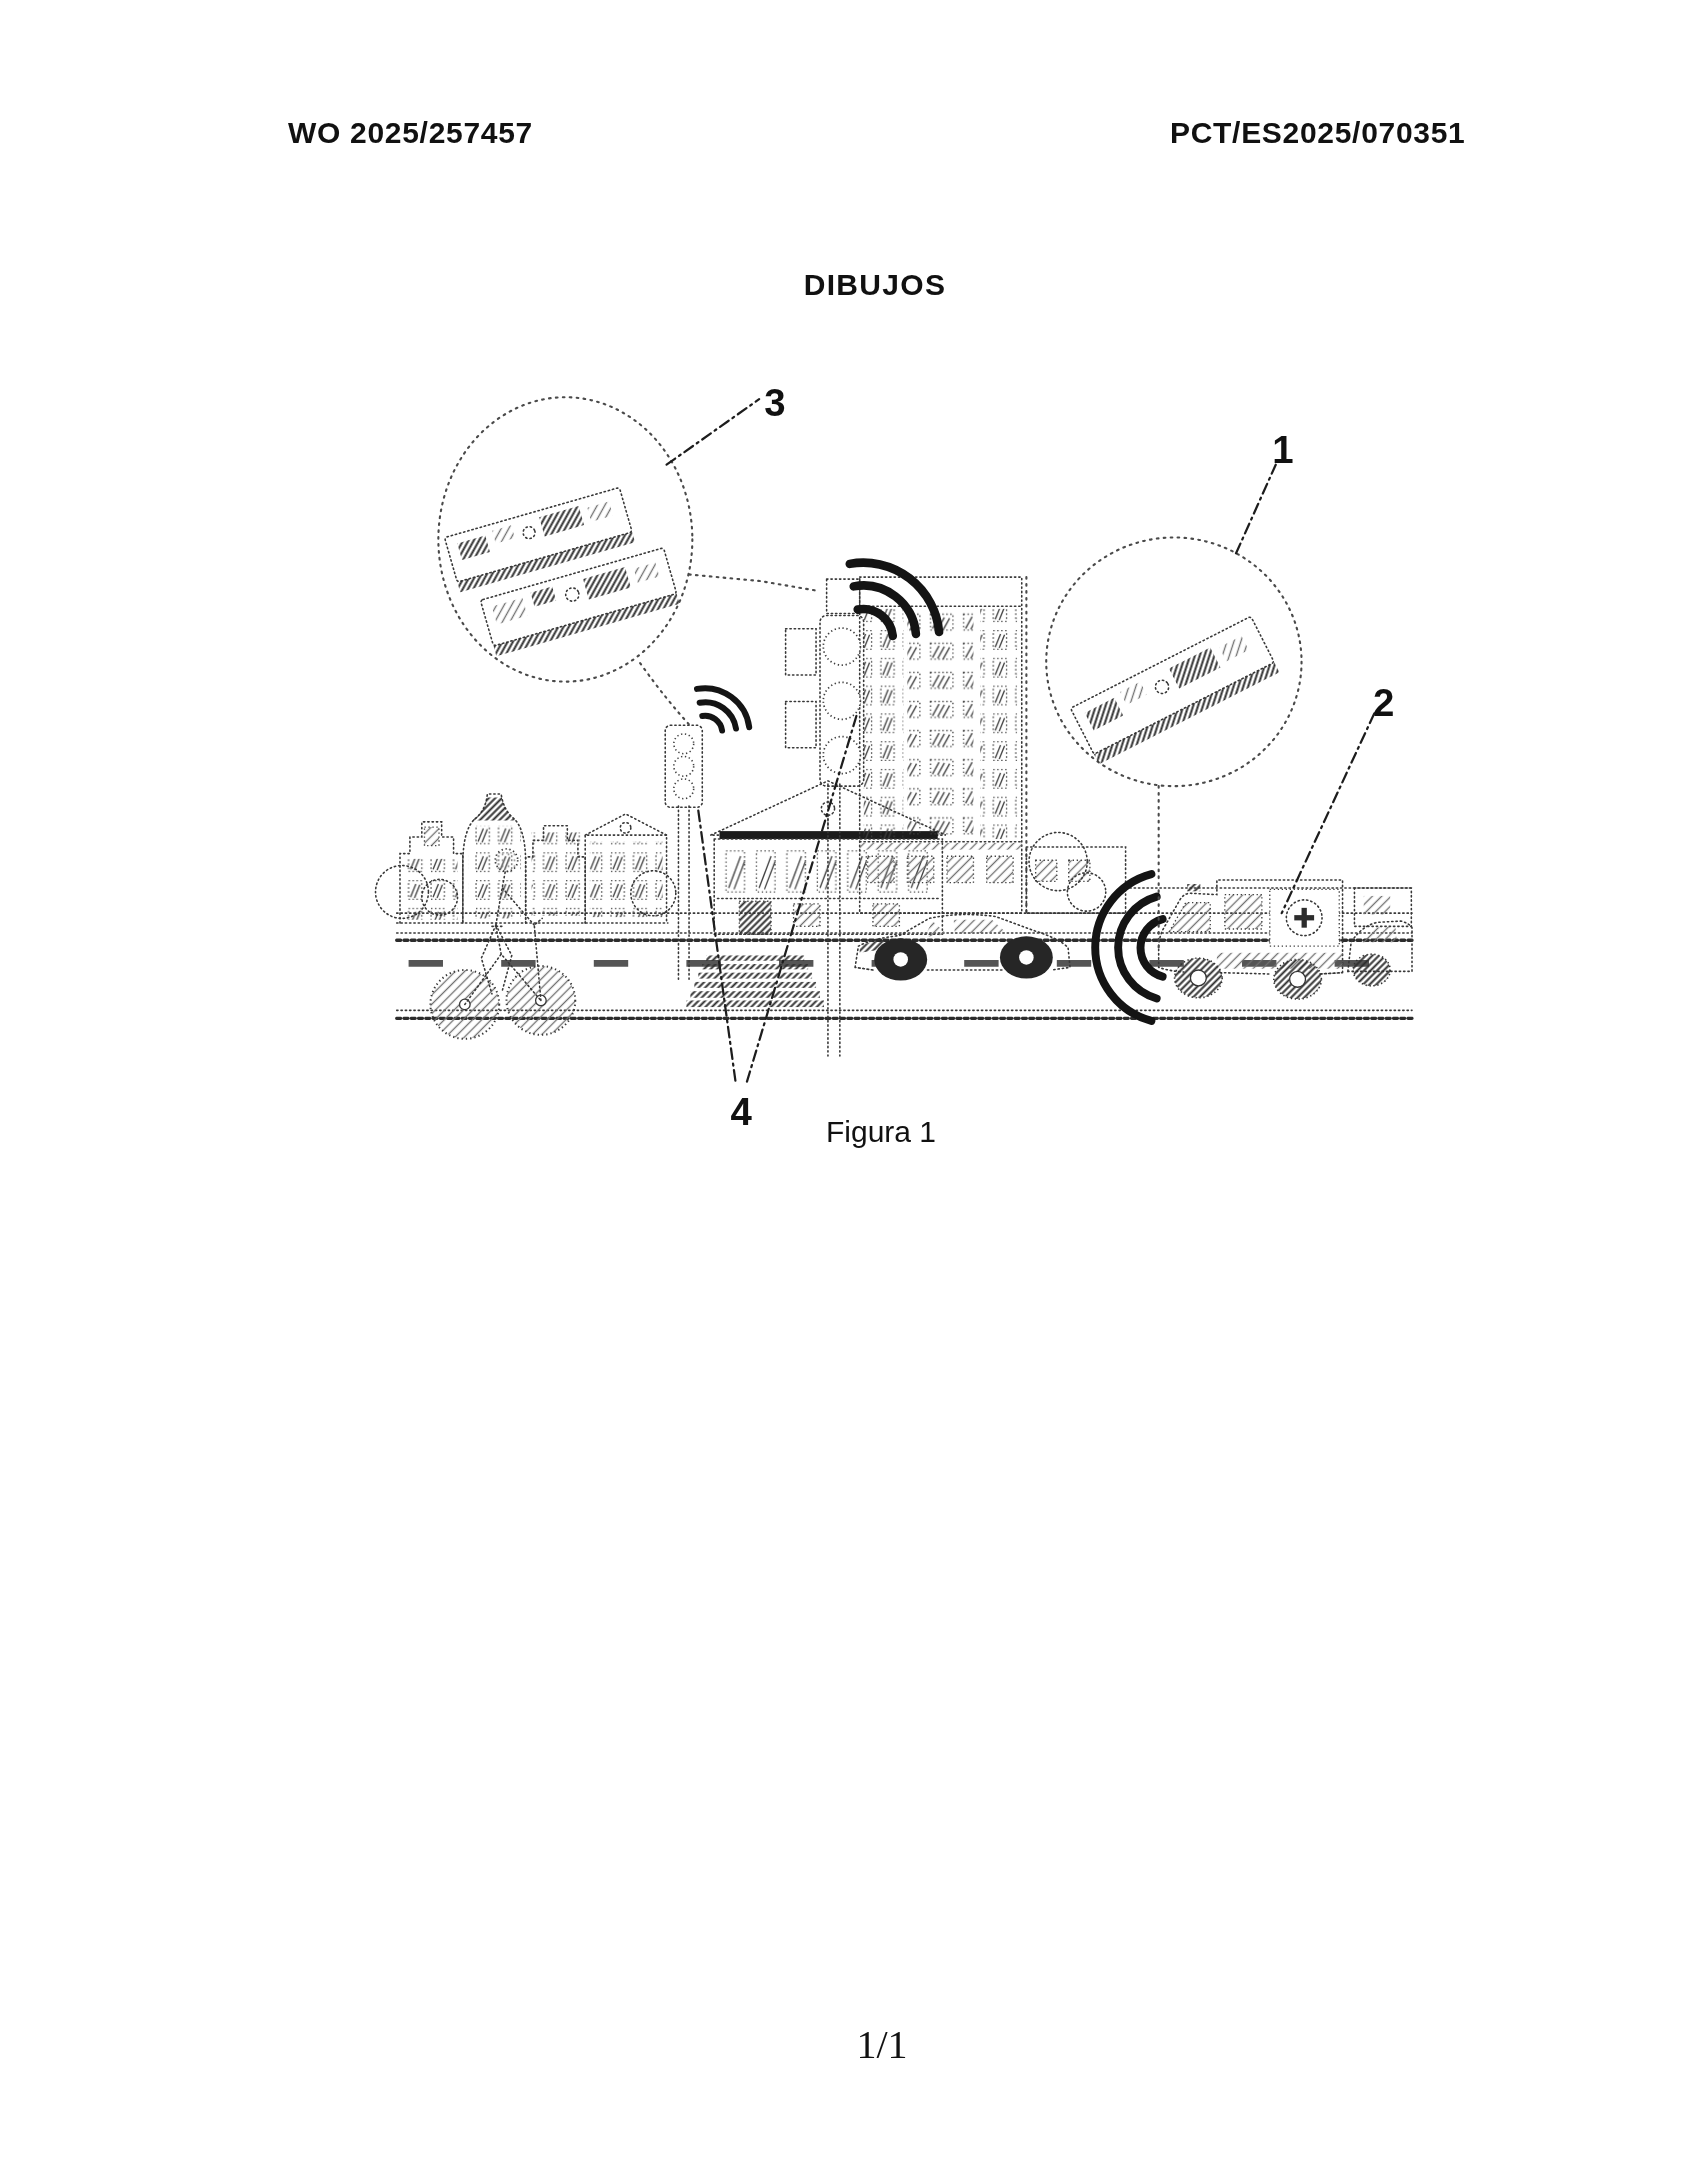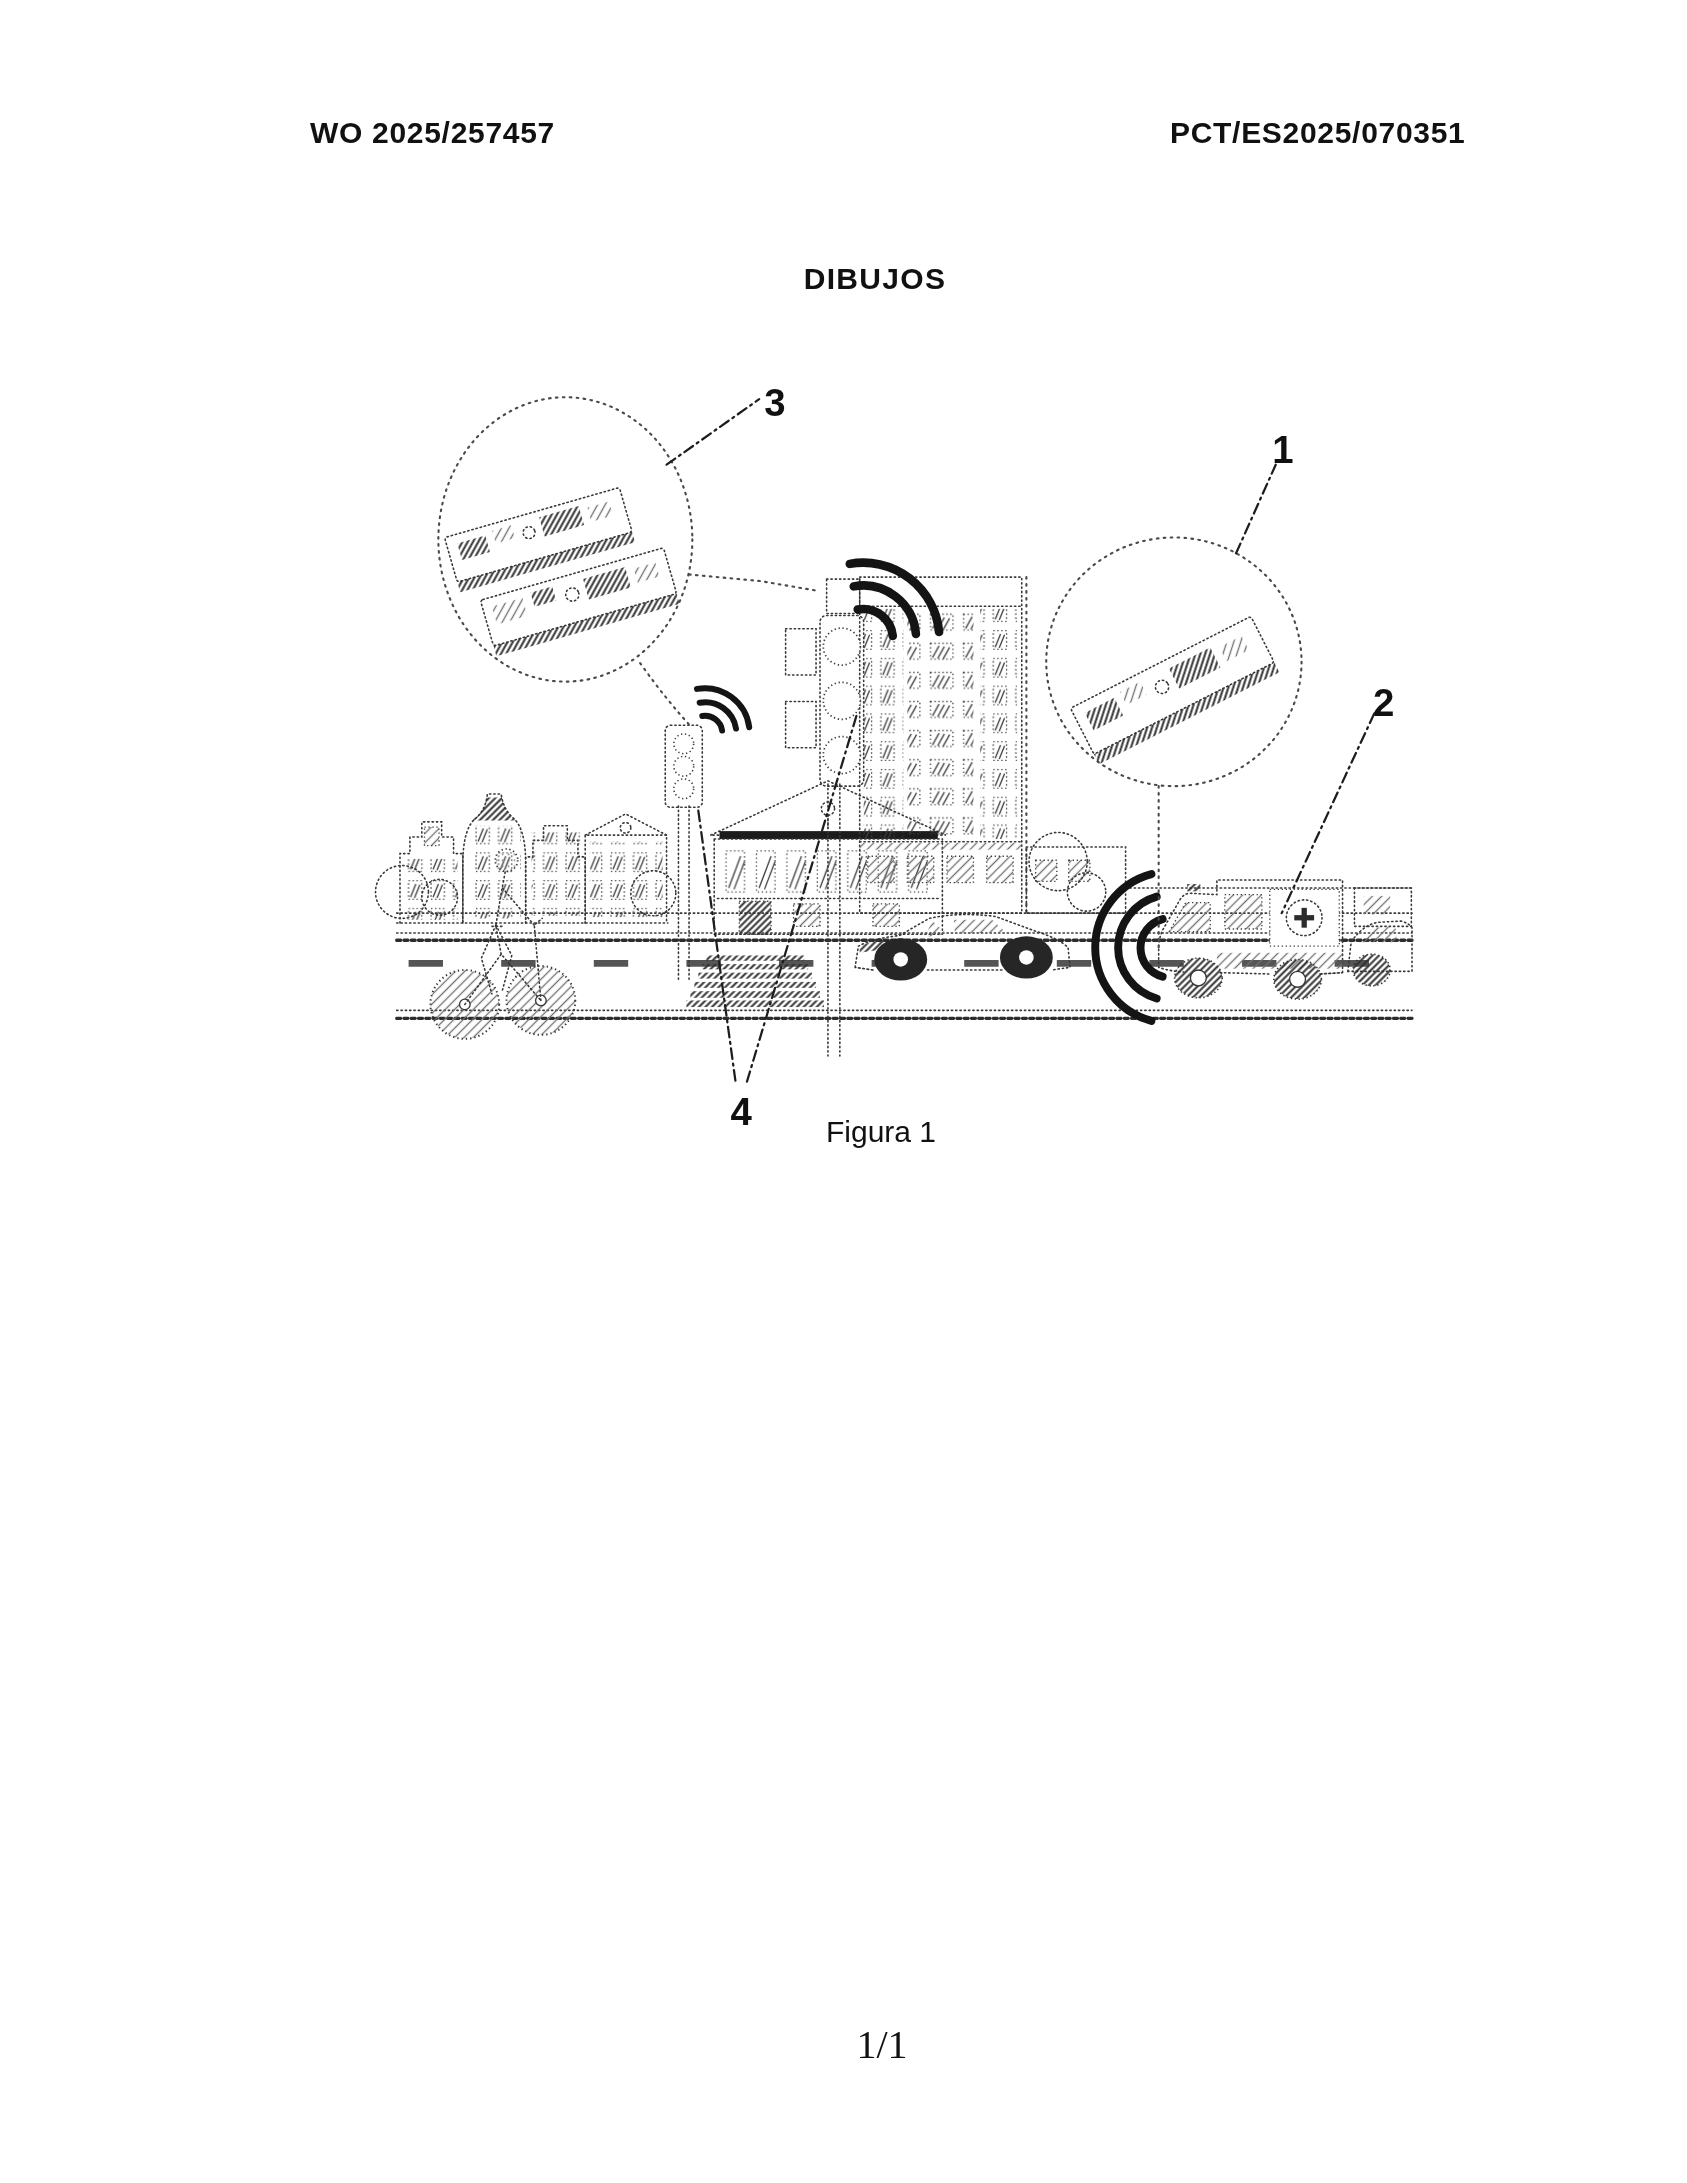--- a/index.html
+++ b/index.html
@@ -1,23 +1,23 @@
 <!DOCTYPE html>
 <html style="font-size:10.6px"><head>
 <meta charset="utf-8">
 <style>
   html,body{margin:0;padding:0;}
   body{
     width:1687px;height:2183px;position:relative;background:#ffffff;
     font-family:"Liberation Sans",sans-serif;color:#111;overflow:hidden;
   }
   .hdr{position:absolute;top:116px;font-size:30px;font-weight:bold;letter-spacing:0.7px;white-space:nowrap;}
-  .hdr-left{left:310px;}
+  .hdr-left{left:288px;}
   .hdr-right{left:1170px;}
-  .doc-title{position:absolute;left:875px;top:262px;transform:translateX(-50%);
+  .doc-title{position:absolute;left:875px;top:268px;transform:translateX(-50%);
     font-size:30px;font-weight:bold;letter-spacing:1.3px;}
   .fig-caption{position:absolute;left:881px;top:1115px;transform:translateX(-50%);font-size:30px;}
   .page-number{position:absolute;left:882px;top:2021px;transform:translateX(-50%);
     font-family:"Liberation Serif",serif;font-size:40px;}
   svg.figure{position:absolute;left:357px;top:344px;}
 
   
   .ln{fill:none;stroke:#383838;stroke-width:2.4;stroke-dasharray:2 4.5;stroke-linecap:round;}
   .heavy{fill:none;stroke:#2c2c2c;stroke-width:5;stroke-dasharray:6 5;stroke-linecap:round;}
   .dotted{fill:none;stroke:#4a4a4a;stroke-width:3.2;stroke-dasharray:2.5 8;stroke-linecap:round;}

